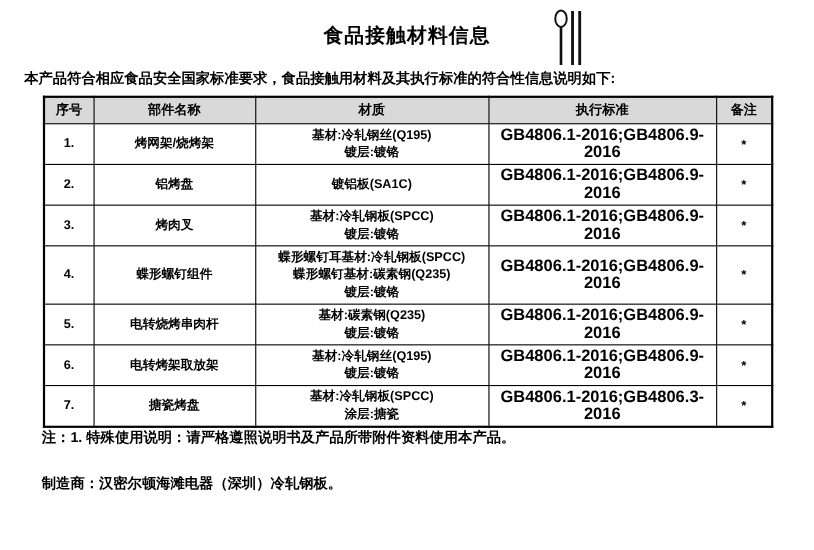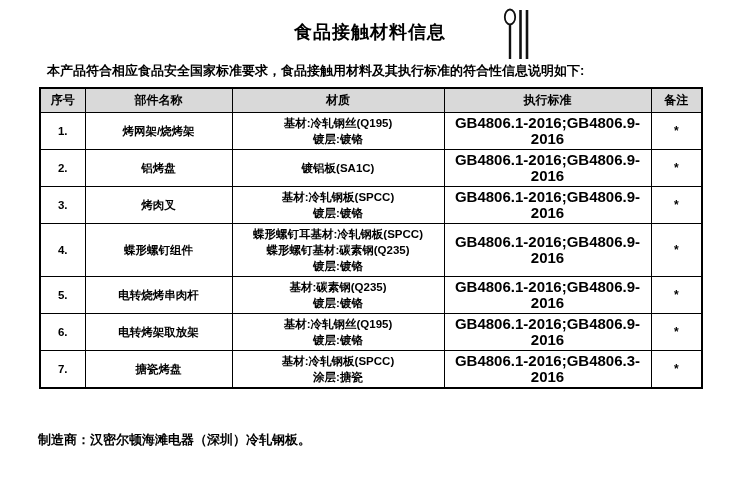--- a/index.html
+++ b/index.html
@@ -33,21 +33,21 @@
   .cutlery {
     position: absolute;
     top: 8px;
     left: 503px;
     width: 28px;
     height: 52px;
   }
   .intro {
     position: absolute;
     top: 62px;
-    left: 47px;
+    left: 22px;
     font-size: 13px;
   }
   table.materials {
     position: absolute;
     top: 87px;
     left: 39px;
     width: 662px;
     border-collapse: collapse;
     table-layout: fixed;
     font-size: 11.5px;
@@ -175,16 +175,17 @@
       <td class="cell-no">7.</td>
       <td class="cell-part">搪瓷烤盘</td>
       <td class="cell-material">基材:冷轧钢板(SPCC)
 涂层:搪瓷</td>
       <td class="cell-standard">GB4806.1-2016;GB4806.3-2016</td>
       <td class="cell-remark">*</td>
     </tr>
       </tbody>
   </table>
 
+  <div class="note-line note-1">注：1. 特殊使用说明：请严格遵照说明书及产品所带附件资料使用本产品。</div>
   <div class="note-line manufacturer">制造商：汉密尔顿海滩电器（深圳）冷轧钢板。</div>
   <div class="doc-number">880034200</div>
 
 </div>
 
 </body></html>

